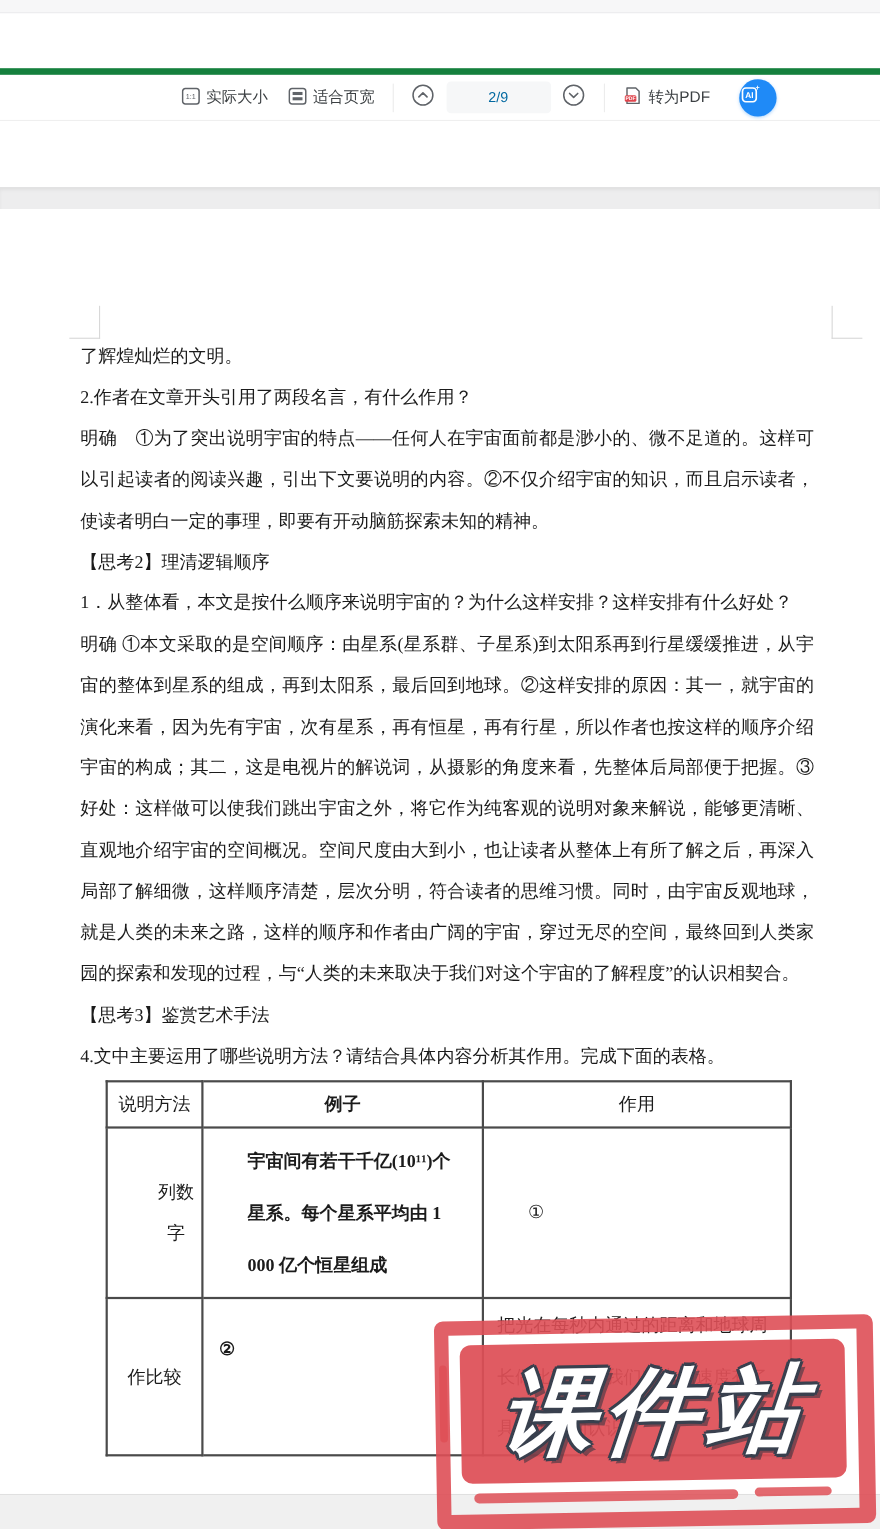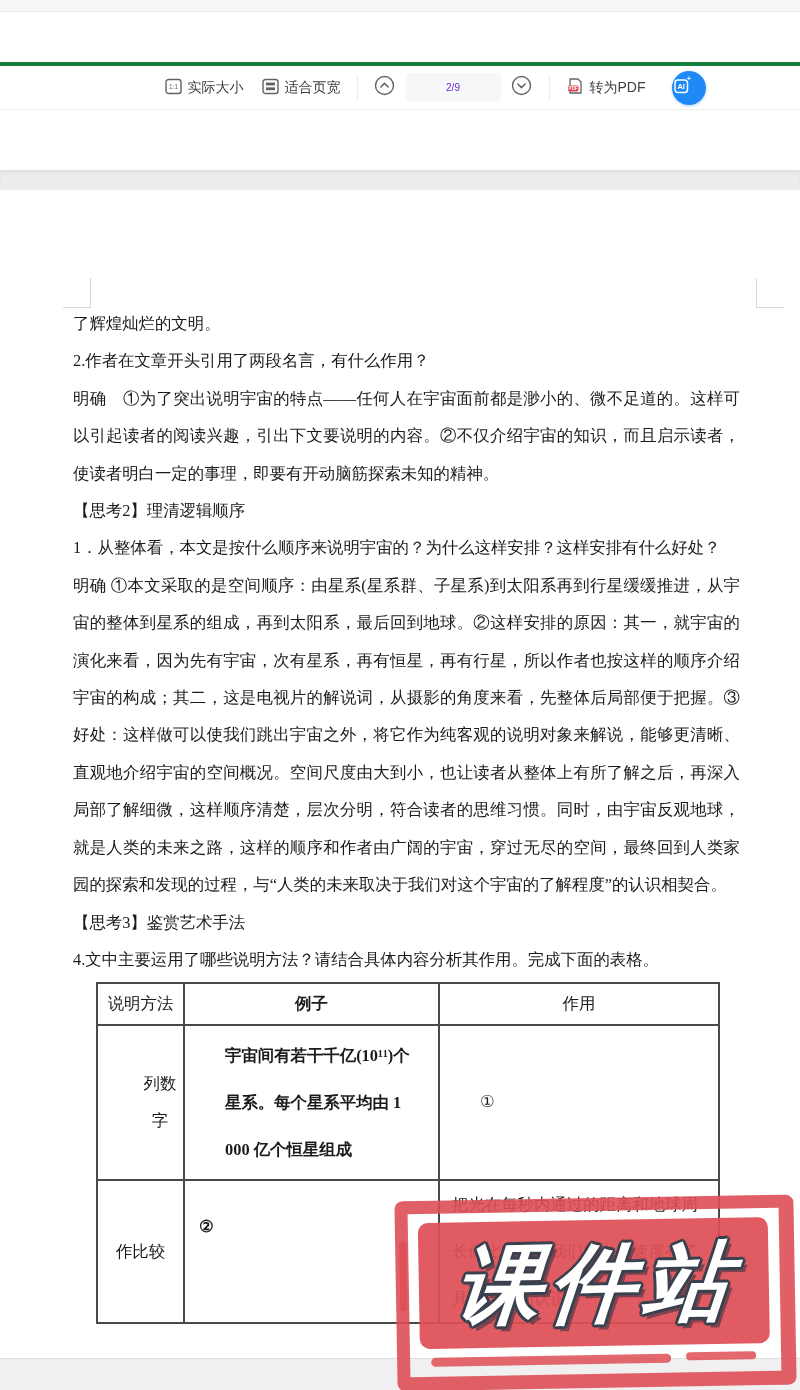--- a/index.html
+++ b/index.html
@@ -2,26 +2,26 @@
 <html><head>
 <meta charset="utf-8">
 <style>
   html,body{margin:0;padding:0;}
   body{font-family:"Liberation Sans","DejaVu Sans",sans-serif;background:#fff;}
   .screen{position:relative;width:800px;height:1390px;overflow:hidden;background:#fff;}
 
   
   .top-strip{position:absolute;left:0;top:0;width:800px;height:11px;background:#f7f7f8;border-bottom:1px solid #ececee;}
   .toolbar{position:absolute;left:0;top:62px;width:800px;height:48px;background:#fff;
-    border-top:4px solid #15803d;border-bottom:1px solid #efefef;
+    border-top:6px solid #15803d;border-bottom:1px solid #efefef;
     display:flex;align-items:center;justify-content:center;padding-left:70px;box-sizing:border-box;}
   .tb-btn{display:flex;align-items:center;gap:6px;color:#3c4043;font-size:14px;cursor:pointer;white-space:nowrap;} .tb-gap-m{margin-left:18px;} .tb-gap-l{margin-left:26px;}
   .tb-divider{width:1px;height:26px;background:#ececec;margin:0 16px;}
   .page-box{width:95px;height:29px;margin:0 10px;background:#f6f7f8;border-radius:4px;
-    display:flex;align-items:center;justify-content:center;font-size:10px;color:#6d28d9;cursor:text;}
+    display:flex;align-items:center;justify-content:center;font-size:13px;color:#0369a1;cursor:text;}
   .circle-btn{width:22px;height:22px;display:flex;align-items:center;justify-content:center;cursor:pointer;}
   .ai-btn{width:34px;height:34px;border-radius:50%;background:#1f8af7;display:flex;align-items:center;cursor:pointer;box-shadow:0 1px 3px rgba(31,138,247,.35);}
 
   
   .gray-strip{position:absolute;left:0;top:170px;width:800px;height:20px;background:#ededee;
     border-top:1px solid #e2e2e3;box-shadow:inset 0 2px 3px rgba(0,0,0,.05);}
   .bottom-strip{position:absolute;left:0;top:1358px;width:800px;height:32px;background:#f0f0f0;border-top:1px solid #dedede;}
 
   
   .page{position:absolute;left:0;top:190px;width:800px;height:1168px;background:#fff;}

